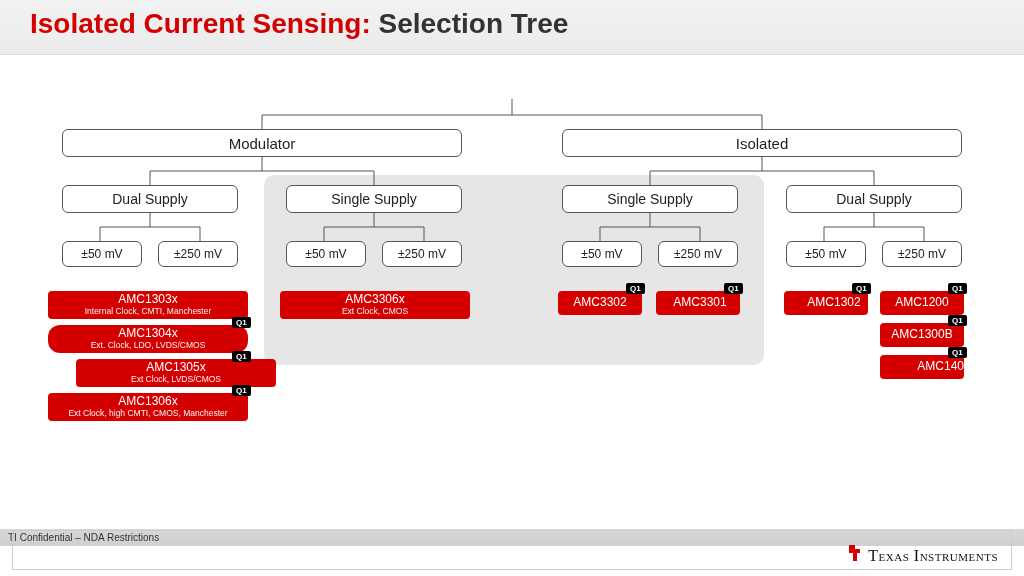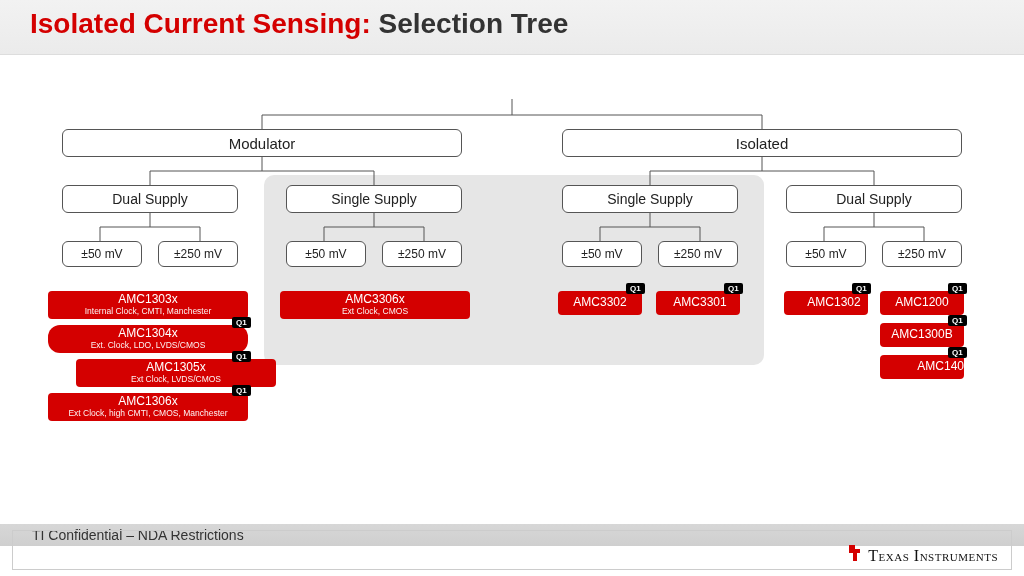--- a/index.html
+++ b/index.html
@@ -73,23 +73,23 @@
     padding: 1px 4px;
     border-radius: 2px;
   }
 
   svg.wires { position: absolute; top: 0; left: 0; }
 
   .footer-band {
     position: absolute;
     left: 0; right: 0; bottom: 30px;
     background: linear-gradient(#d7d7d7,#cfcfcf);
-    font-size: 14px;
+    font-size: 10px;
     color: #333;
-    padding: 3px 32px;
+    padding: 3px 8px;
   }
   .bottom-line {
     position: absolute;
     left: 12px; right: 12px; bottom: 6px; top: auto;
     border: 1px solid #ccc;
     height: 40px;
     border-top: 1px solid #ccc;
   }
   .logo-wrap {
     position: absolute;

